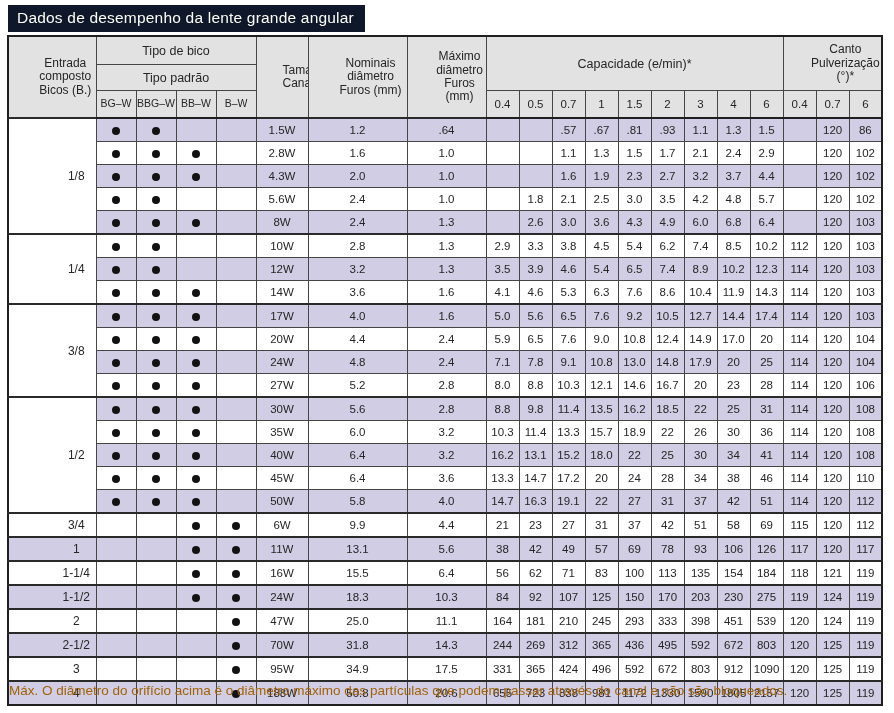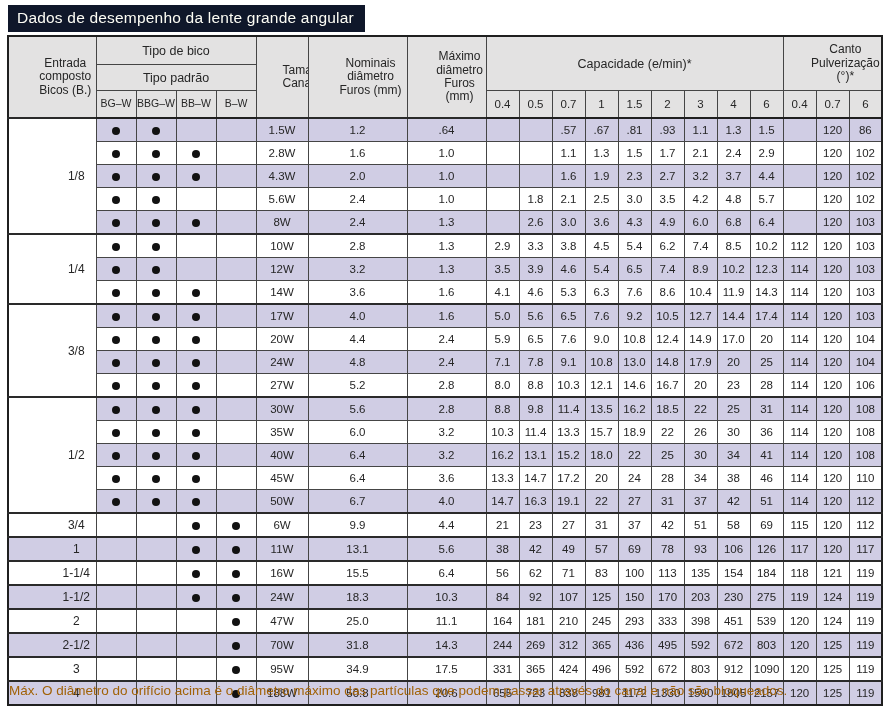--- a/index.html
+++ b/index.html
@@ -467,21 +467,21 @@
           <td>114</td>
           <td>120</td>
           <td>110</td>
         </tr>
         <tr class="stripe">
           <td><span class="dot"></span></td>
           <td><span class="dot"></span></td>
           <td><span class="dot"></span></td>
           <td></td>
           <td>50W</td>
-          <td>6.7</td>
+          <td>5.8</td>
           <td>4.0</td>
           <td>14.7</td>
           <td>16.3</td>
           <td>19.1</td>
           <td>22</td>
           <td>27</td>
           <td>31</td>
           <td>37</td>
           <td>42</td>
           <td>51</td>

